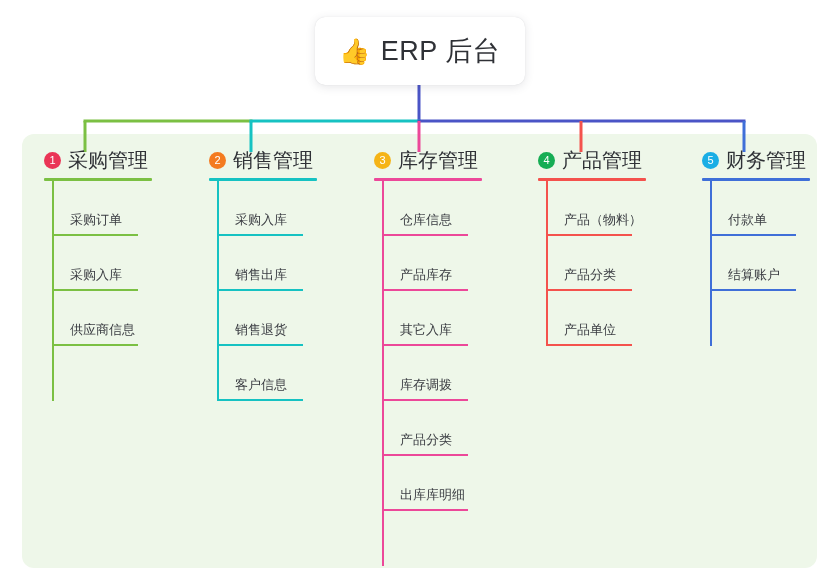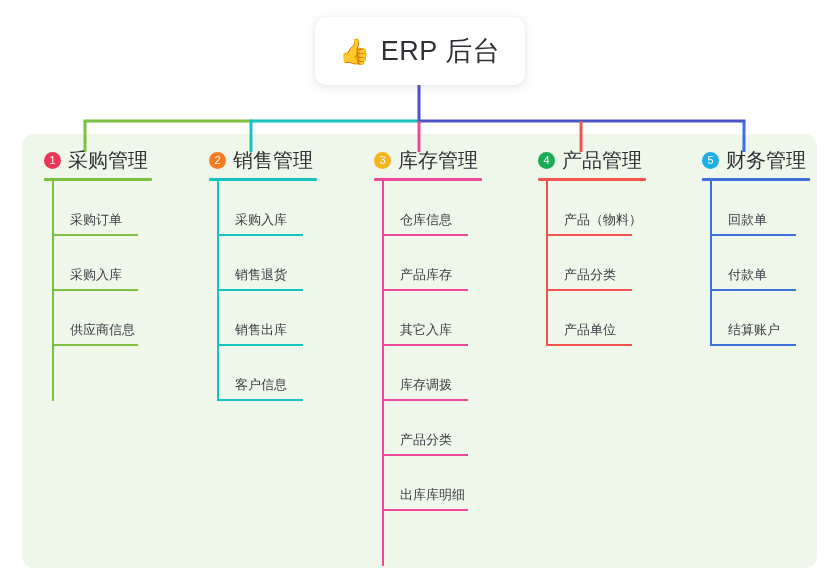--- a/index.html
+++ b/index.html
@@ -209,28 +209,28 @@
           <span class="col-title">销售管理</span>
         </div>
         <div class="col-header-rule" style="background: rgb(22, 194, 194);"></div>
         <div class="col-items">
           <div class="spine" style="background: rgb(22, 194, 194); height: 220px;"></div>
           <div class="item">
             <span class="item-label">采购入库</span>
             <div class="item-rule" style="background: rgb(22, 194, 194);"></div>
           </div>
           <div class="item">
+            <span class="item-label">销售出库</span>
+            <div class="item-rule" style="background: rgb(22, 194, 194);"></div>
+          </div>
+          <div class="item">
             <span class="item-label">销售退货</span>
             <div class="item-rule" style="background: rgb(22, 194, 194);"></div>
           </div>
           <div class="item">
-            <span class="item-label">销售出库</span>
-            <div class="item-rule" style="background: rgb(22, 194, 194);"></div>
-          </div>
-          <div class="item">
             <span class="item-label">客户信息</span>
             <div class="item-rule" style="background: rgb(22, 194, 194);"></div>
           </div>
         </div>
       </div>
       <div class="column" style="left: 352px;">
         <div class="col-header">
           <span class="badge" style="background: rgb(245, 180, 23);">3</span>
           <span class="col-title">库存管理</span>
         </div>
@@ -287,24 +287,20 @@
       </div>
       <div class="column" style="left: 680px;">
         <div class="col-header">
           <span class="badge" style="background: rgb(26, 174, 229);">5</span>
           <span class="col-title">财务管理</span>
         </div>
         <div class="col-header-rule" style="background: rgb(63, 111, 216);"></div>
         <div class="col-items">
           <div class="spine" style="background: rgb(63, 111, 216); height: 165px;"></div>
           <div class="item">
-            <span class="item-label">回款单</span>
-            <div class="item-rule" style="background: rgb(63, 111, 216);"></div>
-          </div>
-          <div class="item">
             <span class="item-label">付款单</span>
             <div class="item-rule" style="background: rgb(63, 111, 216);"></div>
           </div>
           <div class="item">
             <span class="item-label">结算账户</span>
             <div class="item-rule" style="background: rgb(63, 111, 216);"></div>
           </div>
         </div>
       </div>
     </div>

